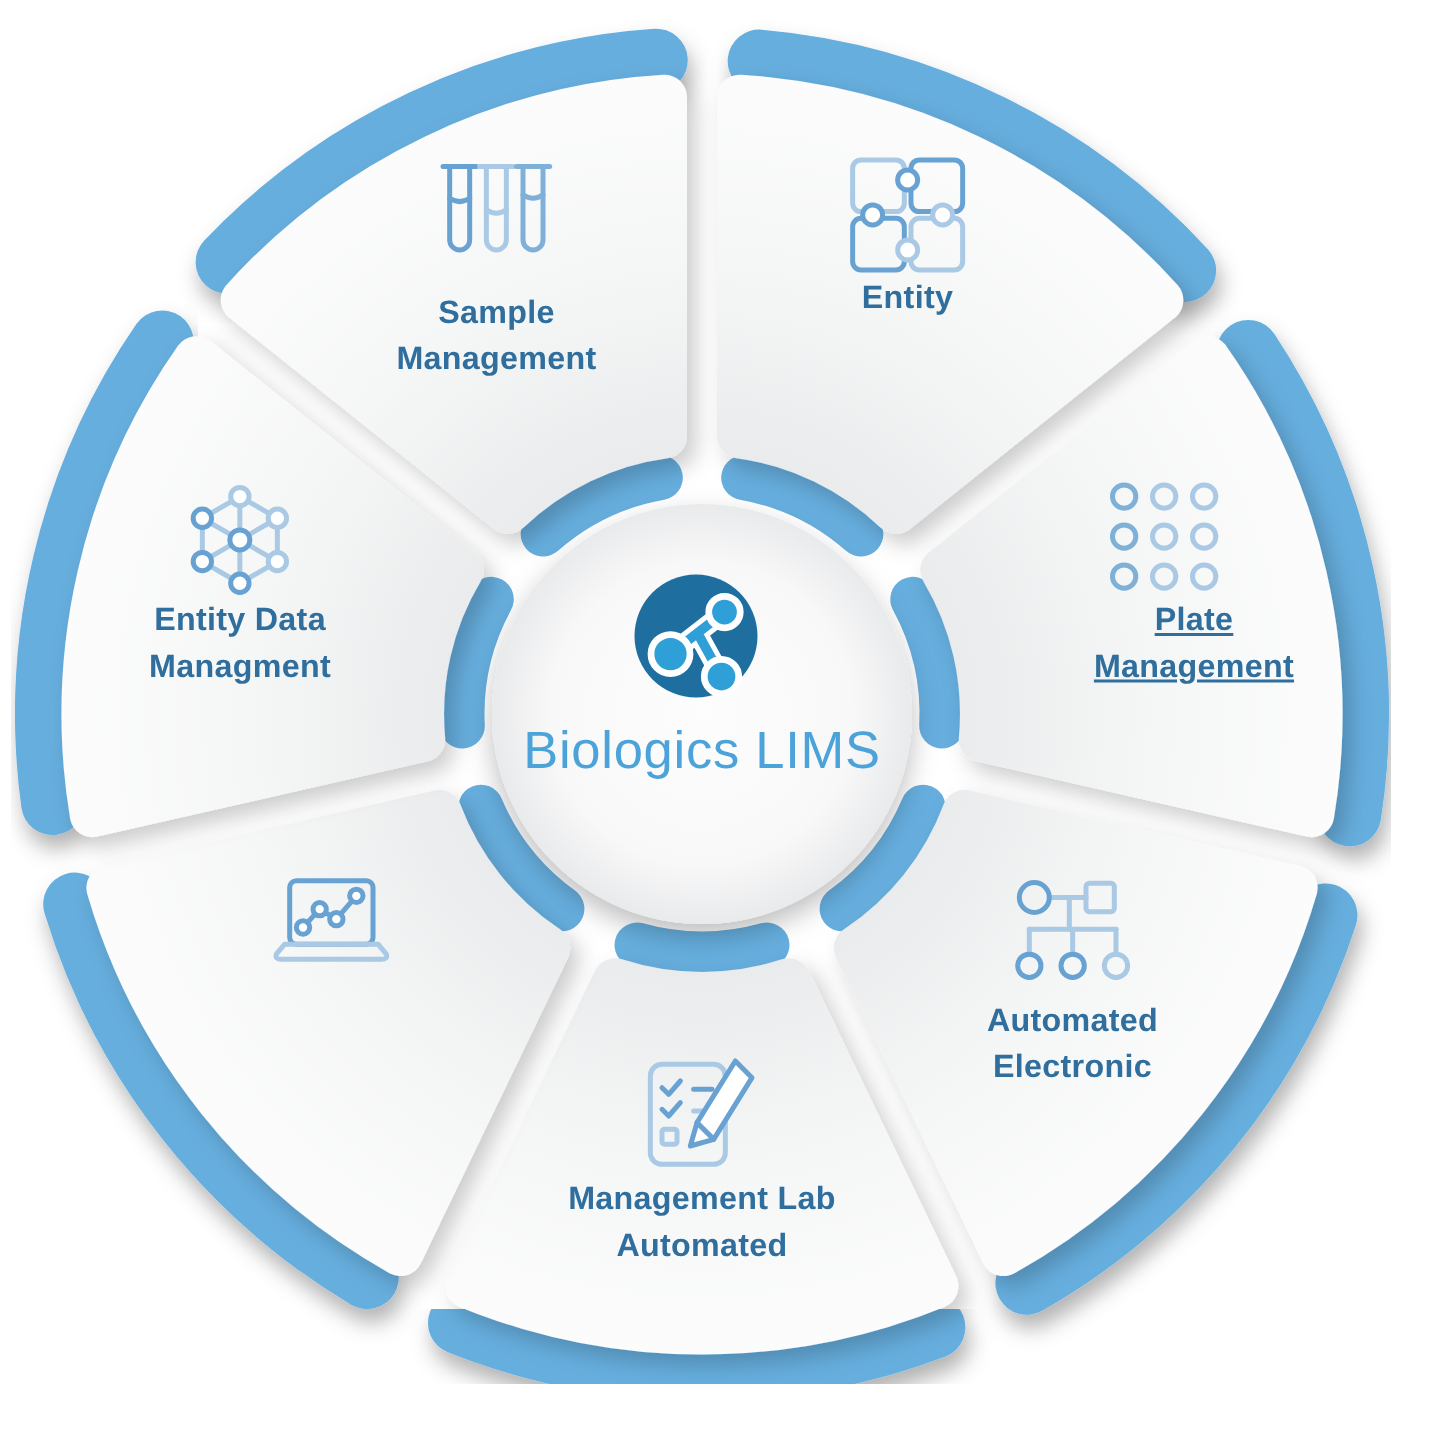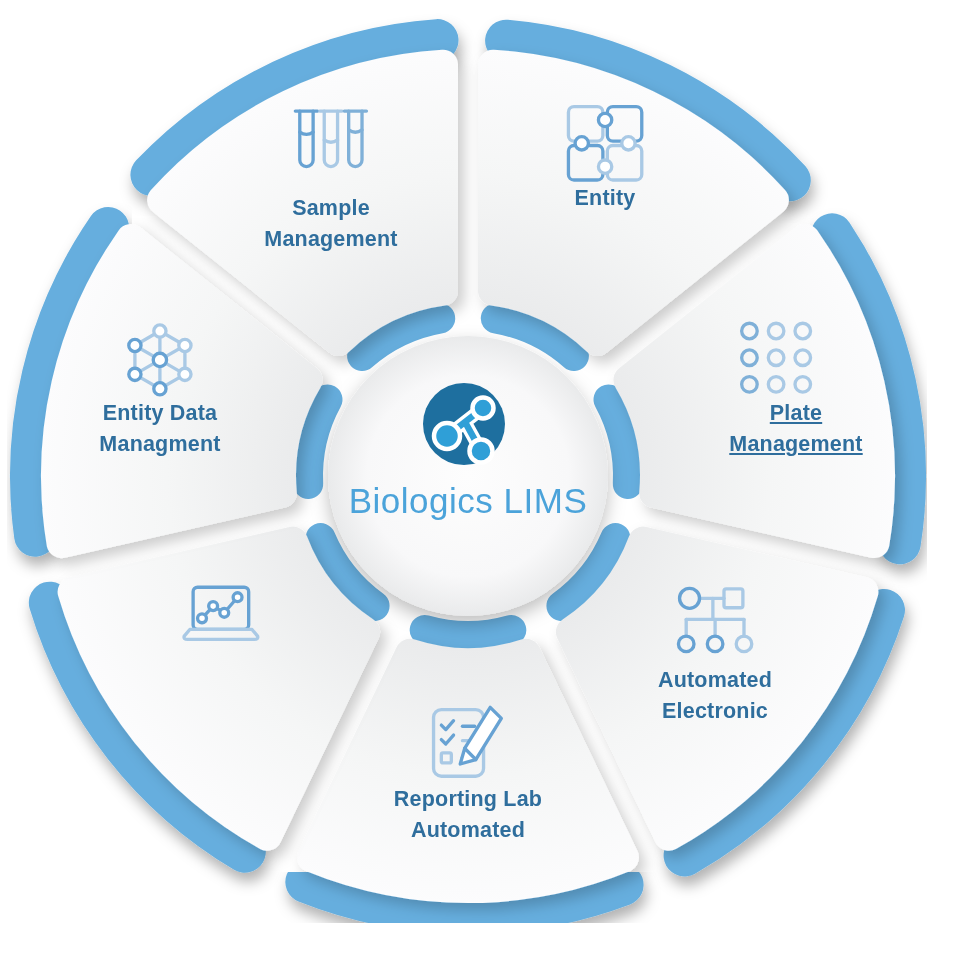--- a/index.html
+++ b/index.html
@@ -188,21 +188,21 @@
       </div>
       <div class="seg-label" style="left: 796px; top: 398px; text-decoration: underline;">
         <div>Plate</div>
         <div>Management</div>
       </div>
       <div class="seg-label" style="left: 715px; top: 665px;">
         <div>Automated</div>
         <div>Electronic</div>
       </div>
       <div class="seg-label" style="left: 468px; top: 784px;">
-        <div>Reporting Lab</div>
+        <div>Management Lab</div>
         <div>Automated</div>
       </div>
       <div class="seg-label" style="left: 160px; top: 398px;">
         <div>Entity Data</div>
         <div>Managment</div>
       </div>
     </div>
 </div>
 
 </body></html>

